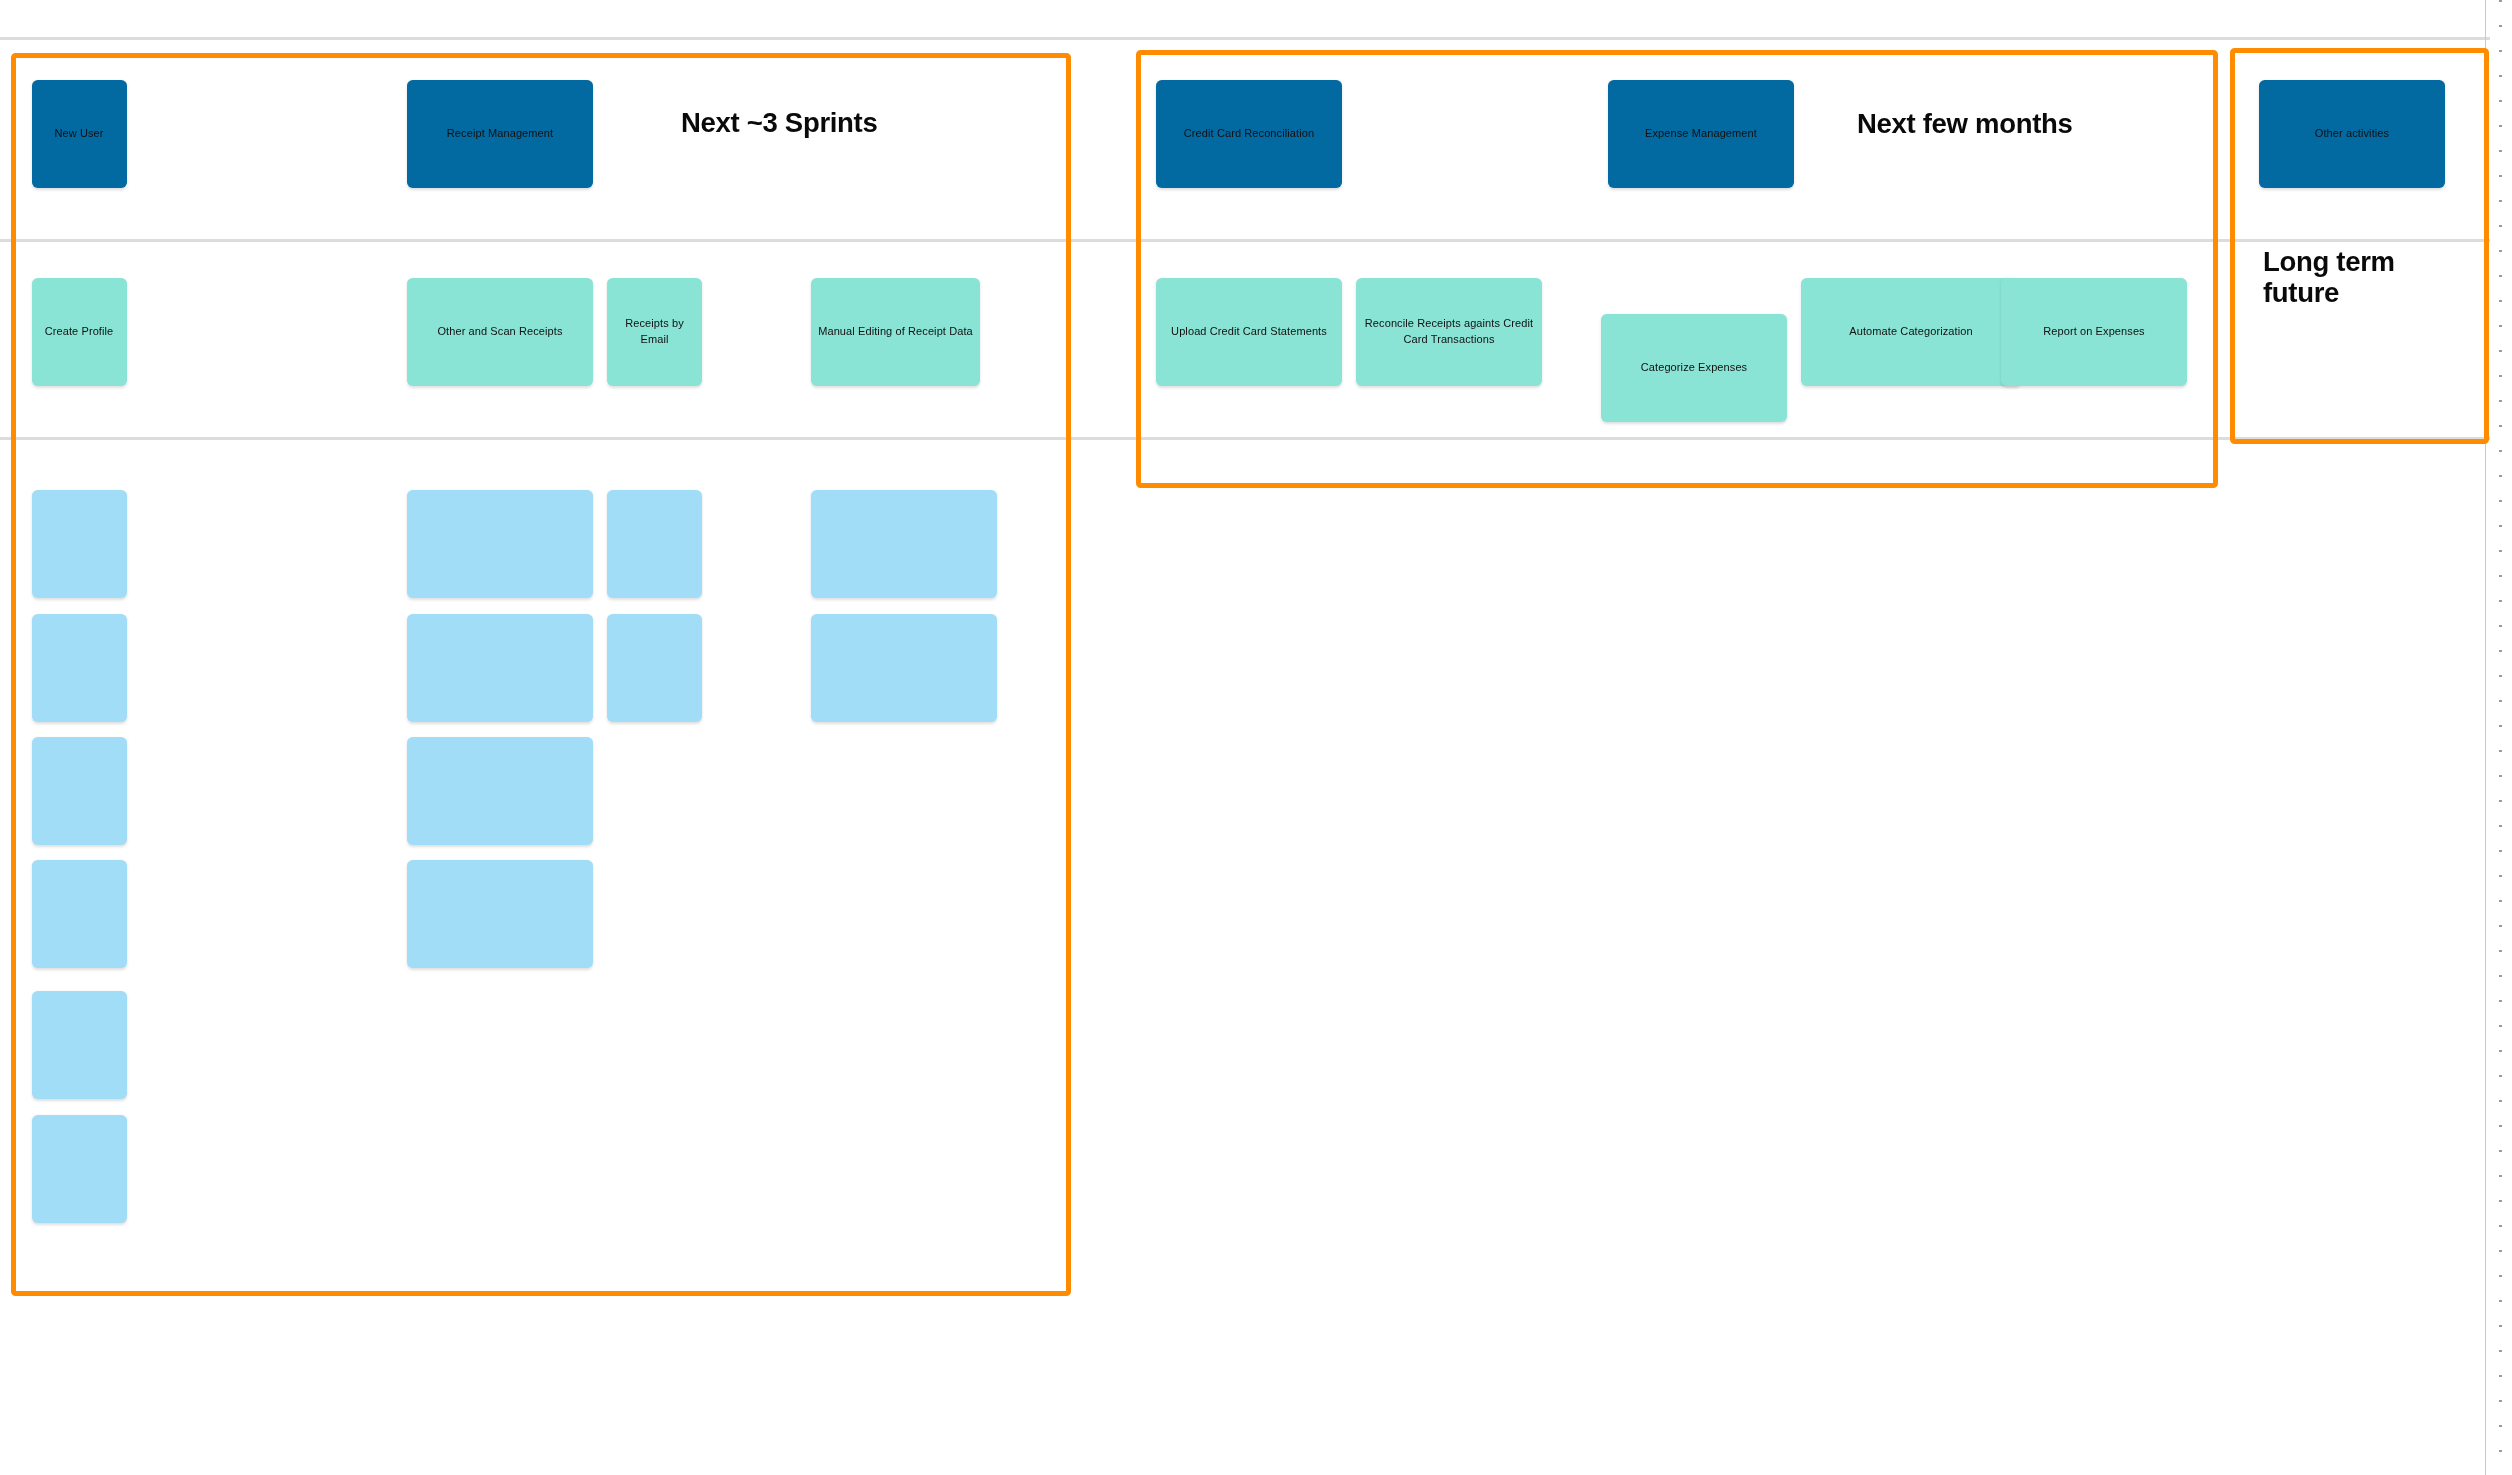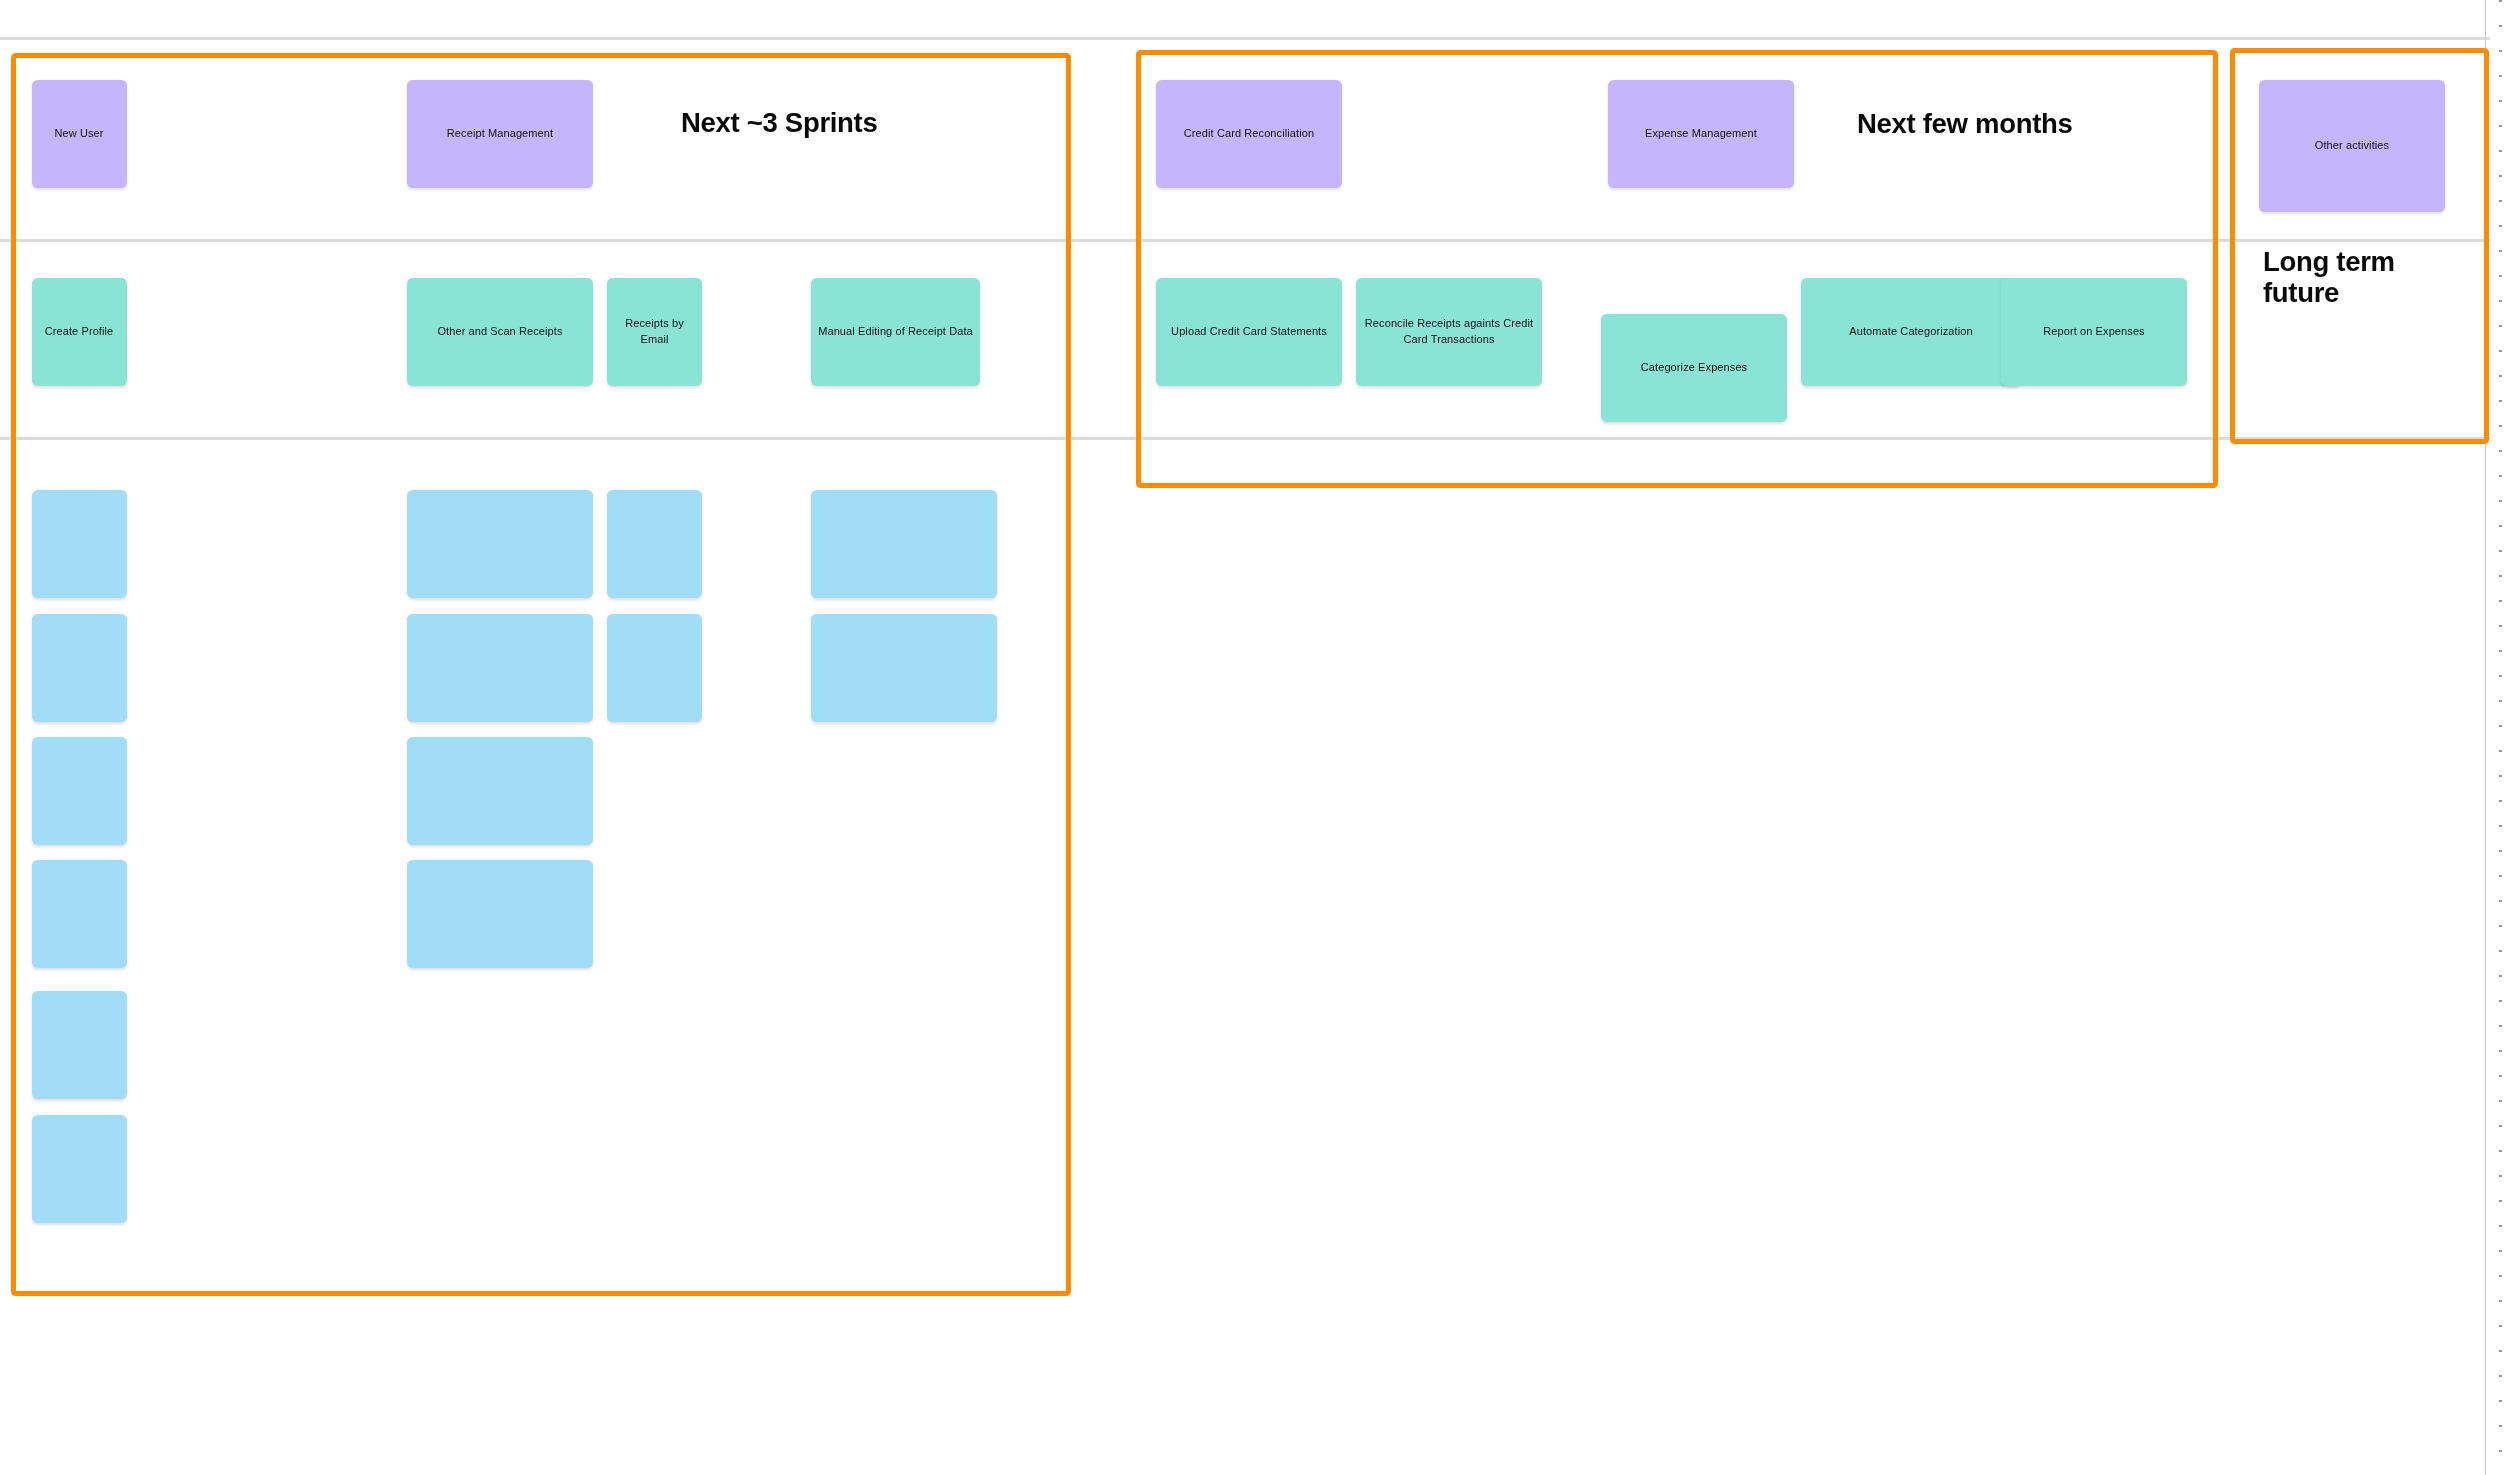--- a/index.html
+++ b/index.html
@@ -51,21 +51,21 @@
     align-items:center;
     justify-content:center;
     text-align:center;
     padding:3.4px 5.7px;
     box-shadow:0 1.1px 2.9px rgba(0,0,0,0.13);
     font-size:11px;
     line-height:1.45;
     color:#111111;
     letter-spacing:0.1px;
   }
-  .card.green{background:#c4b5fd;}
+  .card.green{background:#0369a1;}
   .card.teal {background:#8AE4D5;}
   .card.blue {background:#A1DDF7;}
 
   
   .lane-title{
     position:absolute;
     font-size:27.5px;
     font-weight:bold;
     color:#0a0a0a;
     letter-spacing:-0.3px;
@@ -155,21 +155,21 @@
     <span>Automate Categorization</span>
   </div>
 
   <div class="card teal" style="left:2001px;top:278px;width:186px;height:108px;">
     <span>Report on Expenses</span>
   </div>
 
   <div class="lane-title" style="left:2263px;top:247px;">Long term
 future</div>
 
-  <div class="card green" style="left:2259px;top:80px;width:186px;height:132px;">
+  <div class="card green" style="left:2259px;top:80px;width:186px;height:108px;">
     <span>Other activities</span>
   </div>
 
   <div class="frame" style="left:11.4px;top:53px;width:1060px;height:1243px;"></div>
   <div class="frame" style="left:1136px;top:50px;width:1082px;height:438px;"></div>
   <div class="frame" style="left:2230px;top:48px;width:259px;height:396px;"></div>
 
 </div>
 
 

